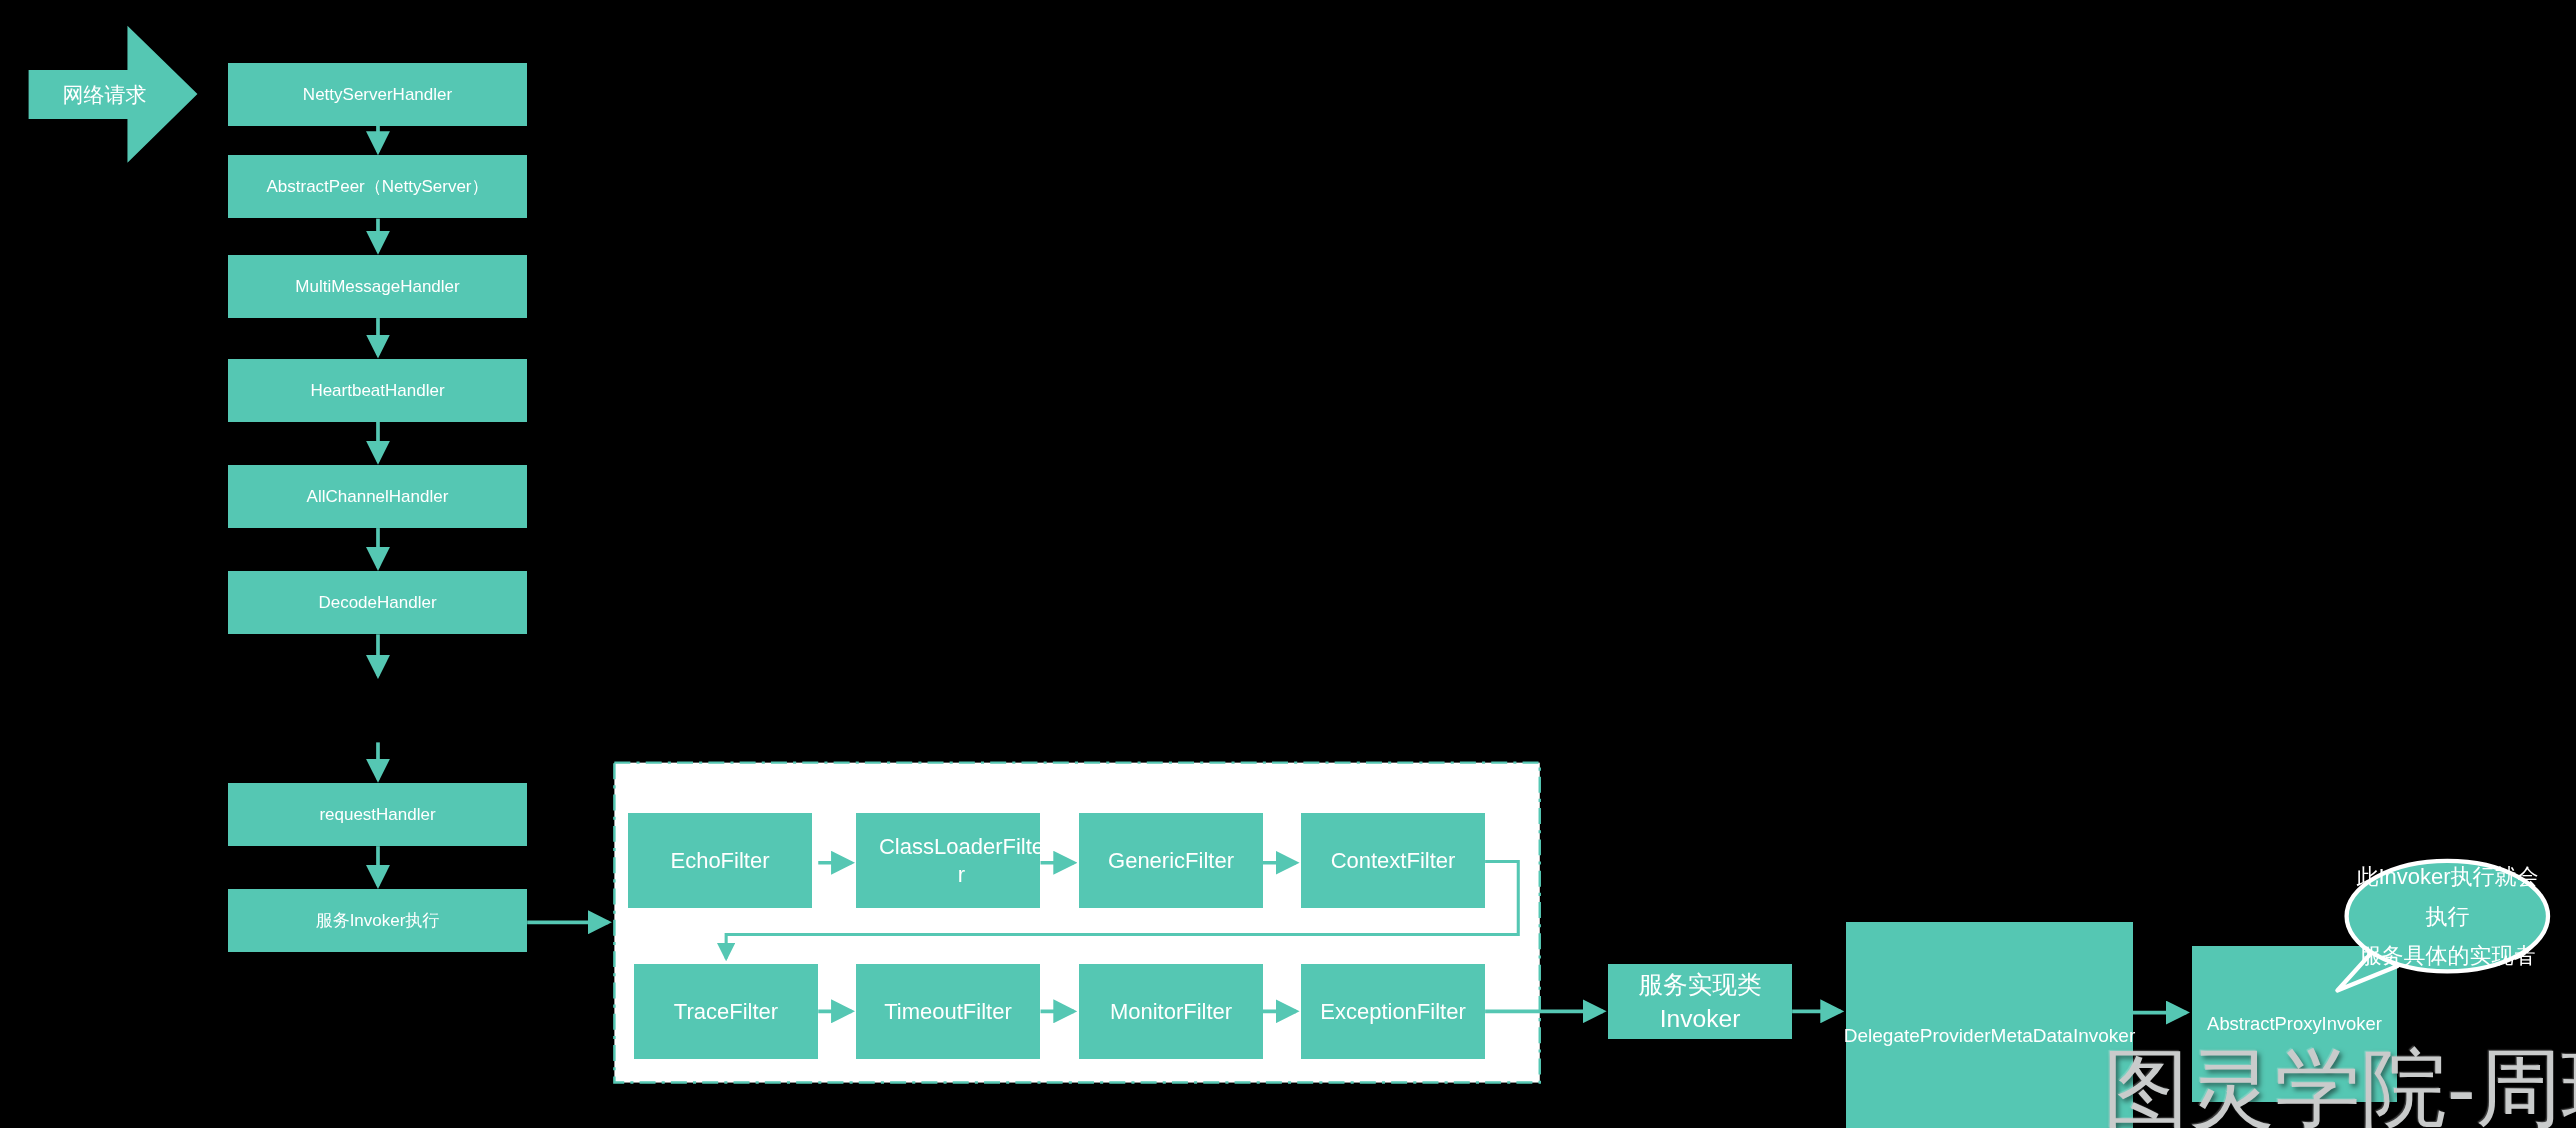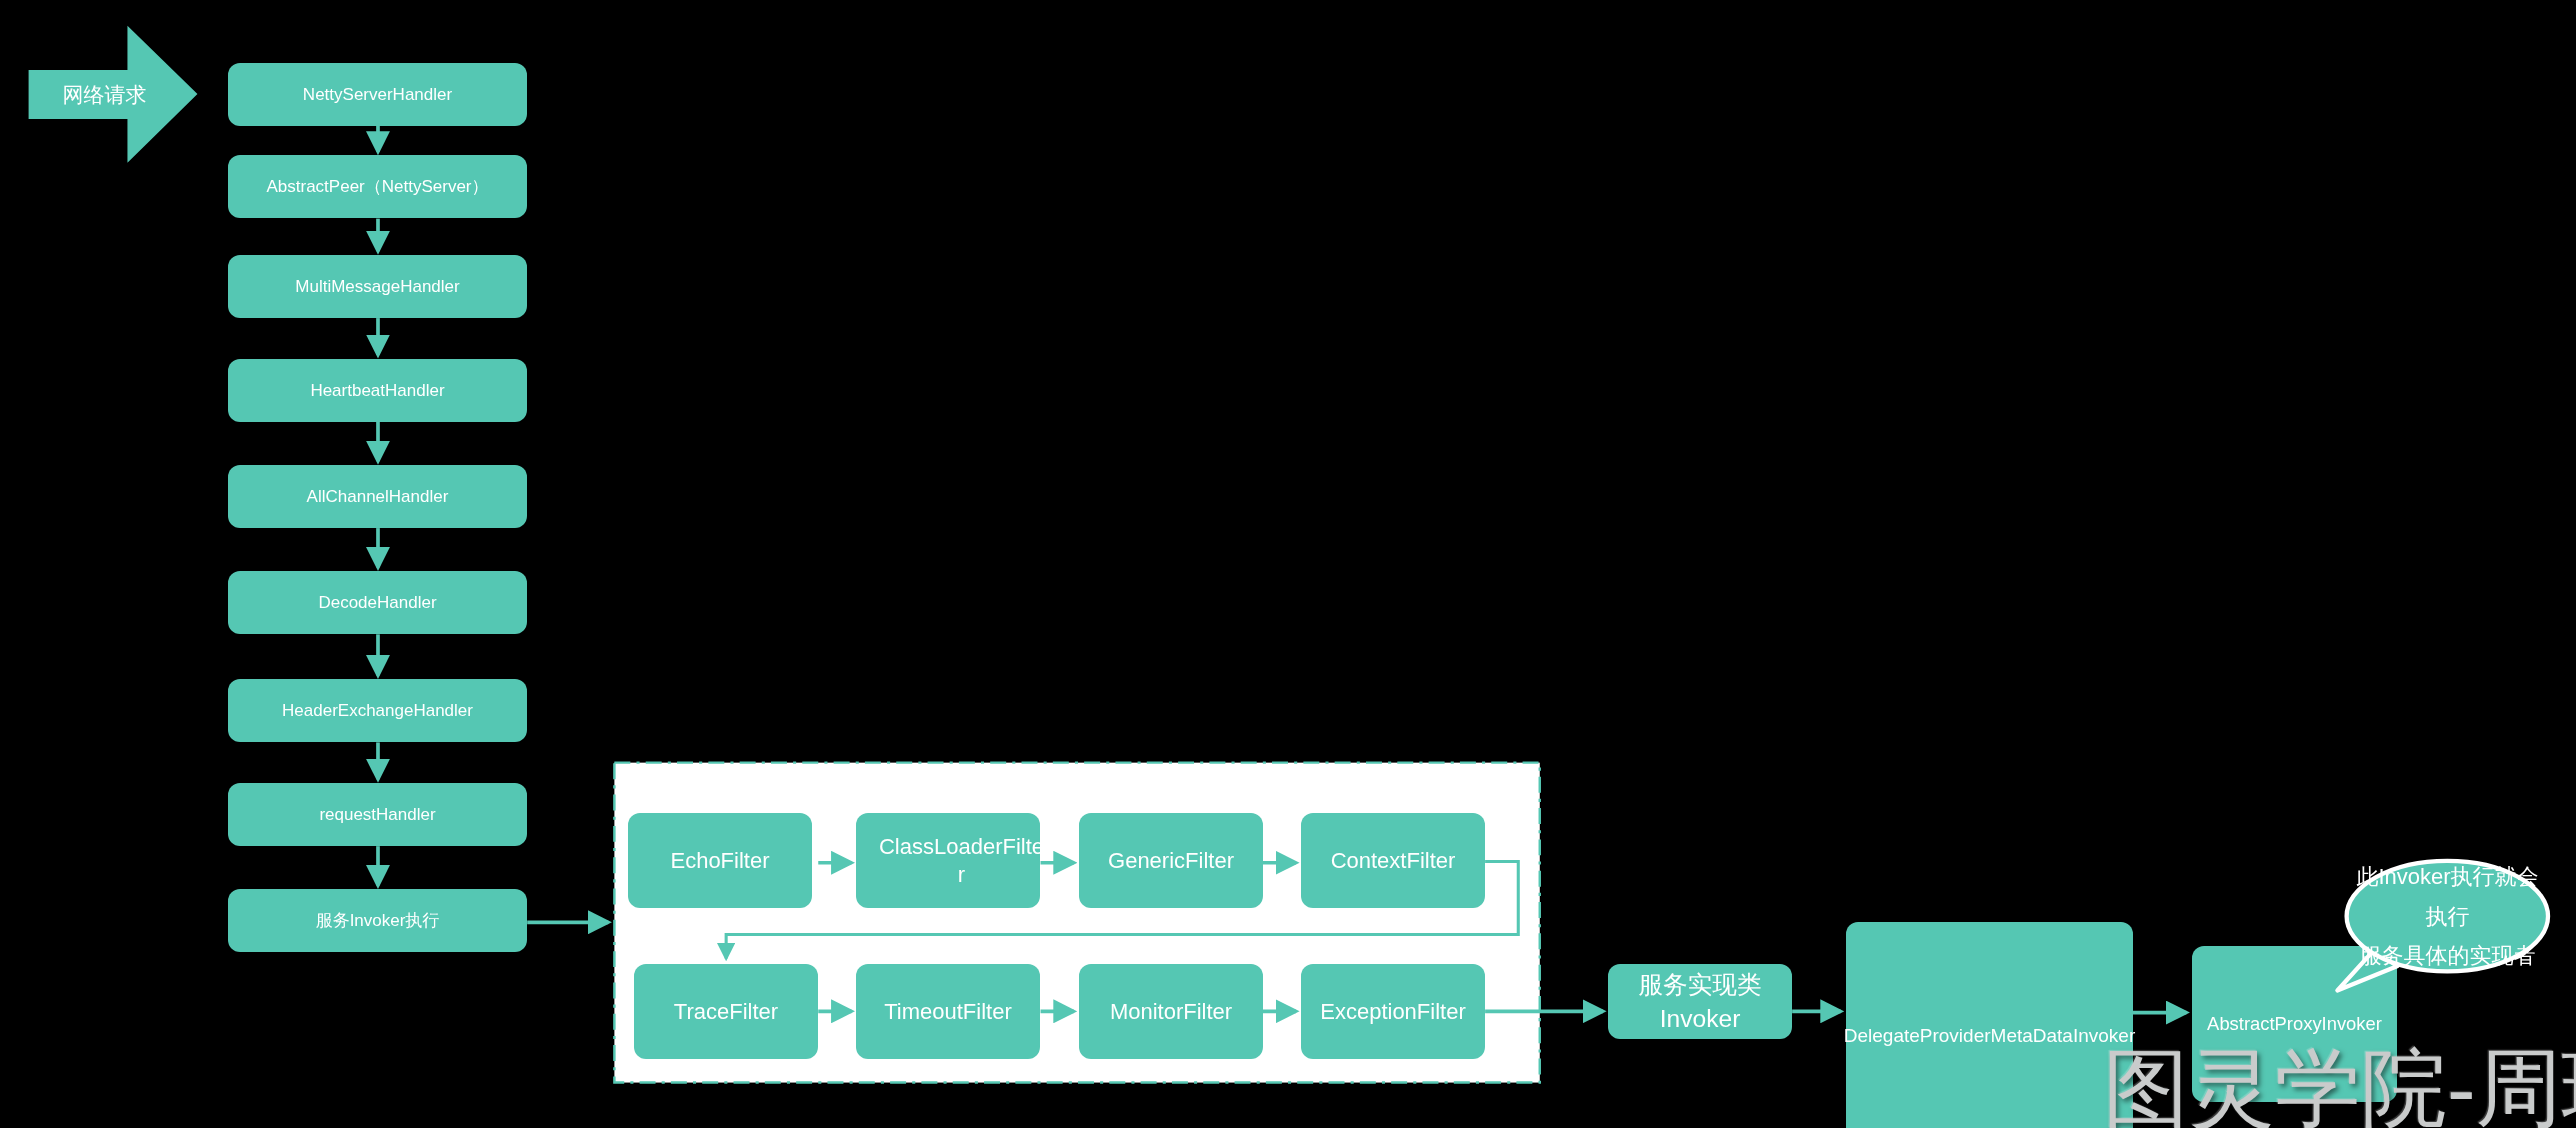--- a/index.html
+++ b/index.html
@@ -18,21 +18,20 @@
     font-family:"Liberation Sans","DejaVu Sans",sans-serif;
   }
   #canvas{position:relative;width:2576px;height:1128px;}
   svg.layer{position:absolute;left:0;top:0;width:2576px;height:1128px;}
   .box{
     position:absolute;
     display:flex;flex-direction:column;align-items:center;justify-content:center;
     background:var(--accent);
     color:var(--text_on_accent);
     text-align:center;
-    border-radius:12px;
   }
   .hbox{left:228px;width:299px;height:63px;font-size:17px;}
   .fbox{width:184px;height:95px;font-size:22px;}
   .frow1{top:813px;}
   .frow2{top:964px;}
   .wrap{padding:0 8.6px;line-height:1.25;}
   .wrap span{overflow-wrap:anywhere;word-break:break-word;display:block;width:100%;margin-left:27px;}
   .entry-label{
     position:absolute;left:34px;top:70px;width:141px;height:49px;
     display:flex;align-items:center;justify-content:center;
@@ -119,23 +118,20 @@
     </div>
   <div class="box hbox" style="top:359px">
       <span>HeartbeatHandler</span>
     </div>
   <div class="box hbox" style="top:465px">
       <span>AllChannelHandler</span>
     </div>
   <div class="box hbox" style="top:571px">
       <span>DecodeHandler</span>
     </div>
-  <div class="box hbox" style="top:679px">
-      <span>HeaderExchangeHandler</span>
-    </div>
   <div class="box hbox" style="top:783px">
       <span>requestHandler</span>
     </div>
   <div class="box hbox" style="top:889px">
       <span>服务Invoker执行</span>
     </div>
 
 
   <div class="box fbox frow1" style="left:628px">
       <span>EchoFilter</span>

